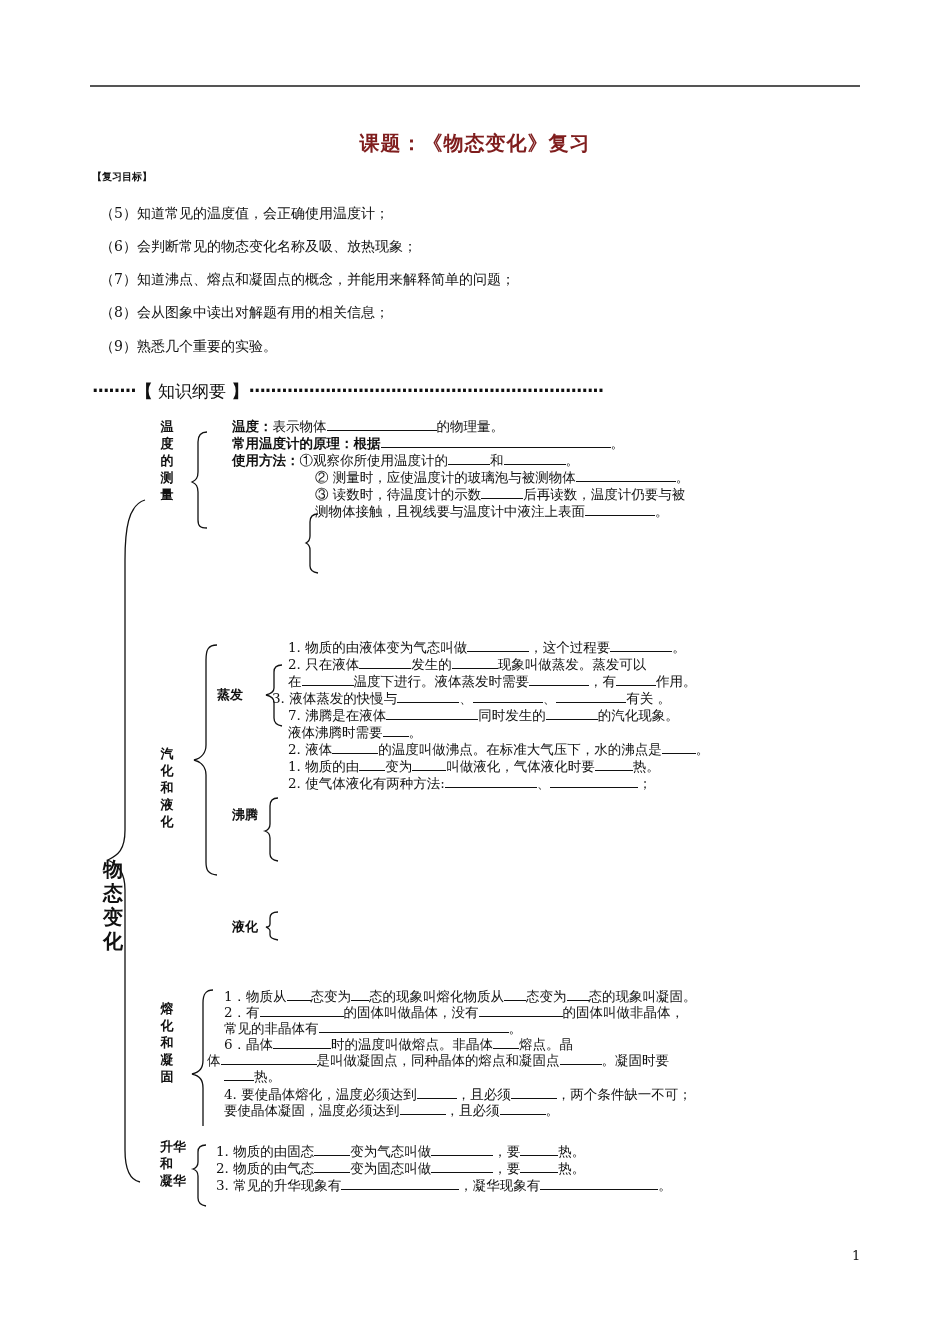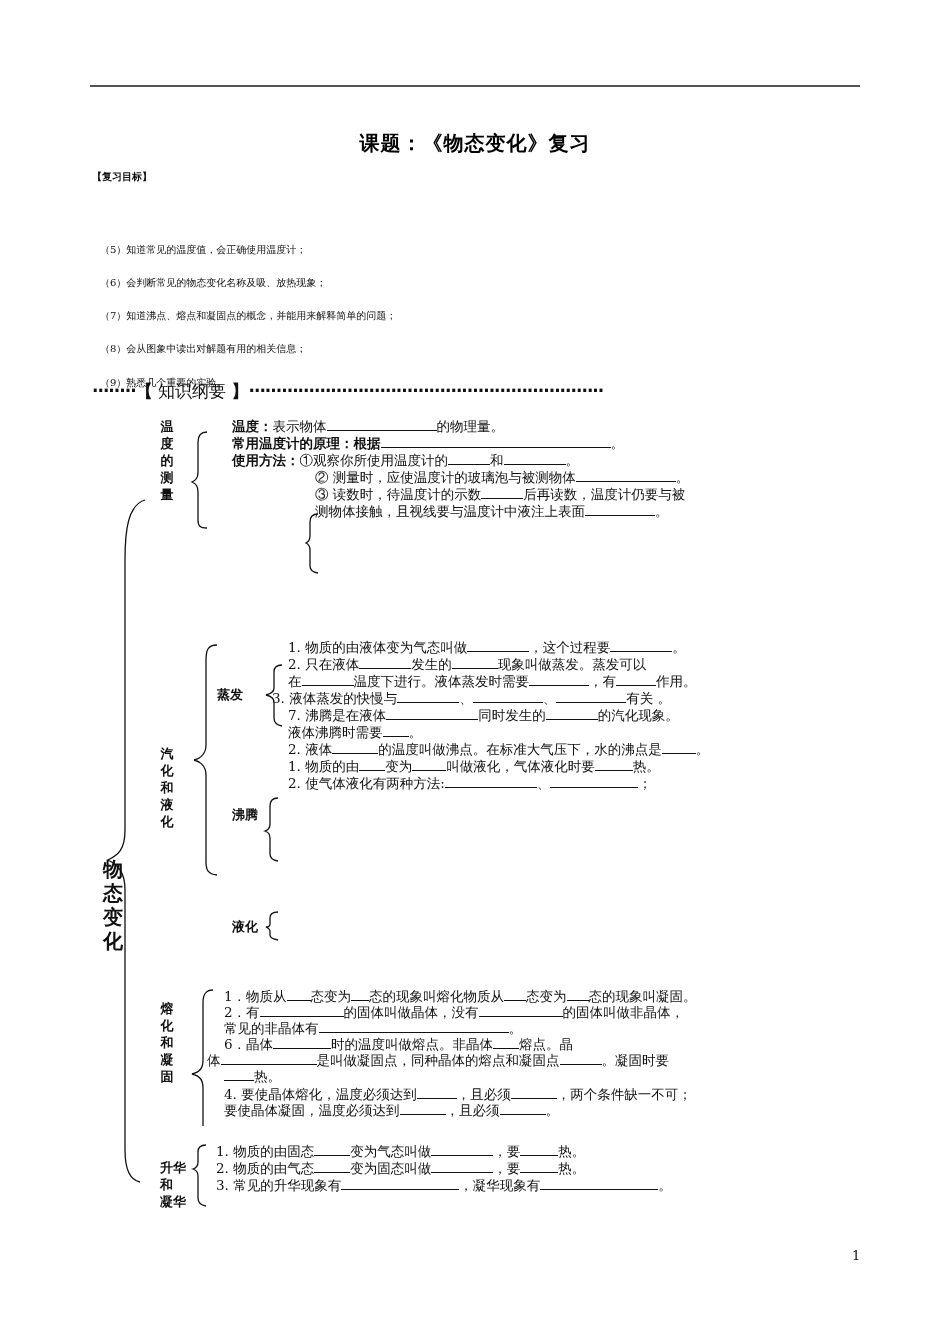--- a/index.html
+++ b/index.html
@@ -1,23 +1,23 @@
 <!DOCTYPE html>
 <html><head>
 <meta charset="utf-8">
 <style>
   html, body { margin: 0; padding: 0; background: #ffffff; }
   body { width: 950px; height: 1344px; position: relative; overflow: hidden;
          font-family: "DejaVu Serif", "Liberation Serif", serif; color: #111; }
   .abs { position: absolute; }
   .header-rule { left: 90px; top: 85px; width: 770px; height: 0; border-top: 2px solid #555; }
-  .title { left: 0; width: 950px; top: 130px; text-align: center; color: #000000;
+  .title { left: 0; width: 950px; top: 130px; text-align: center; color: #7f1d1d;
            font-family: "DejaVu Sans", sans-serif; font-weight: bold; font-size: 20px; letter-spacing: 1px; }
   .section-head { left: 92px; top: 170px; font-family: "DejaVu Sans", sans-serif; font-weight: bold; font-size: 10px; }
-  .goal { left: 100px; font-size: 10px; white-space: nowrap; margin-top: 38px; }
+  .goal { left: 100px; font-size: 14px; white-space: nowrap; }
   .outline-head { left: 92px; top: 380px; font-size: 17px; white-space: nowrap; font-family: "DejaVu Sans", sans-serif; }
   .outline-head .dots { letter-spacing: -1px; font-weight: bold; }
   .outline-head .bracket { font-weight: bold; }
   .vlabel { font-family: "DejaVu Sans", sans-serif; font-weight: bold; font-size: 13px; line-height: 17px; width: 16px; text-align: center; }
   .vlabel-big { font-family: "DejaVu Sans", sans-serif; font-weight: bold; font-size: 20px; line-height: 24px; width: 24px; text-align: center; }
   .hlabel { font-family: "DejaVu Sans", sans-serif; font-weight: bold; font-size: 13px; white-space: nowrap; }
   .line { font-size: 13.5px; line-height: 16.5px; white-space: nowrap; }
   .b { font-family: "DejaVu Sans", sans-serif; font-weight: bold; }
   .blank { display: inline-block; border-bottom: 1px solid #111; height: 12px; vertical-align: baseline; }
   svg.braces { position: absolute; left: 0; top: 0; }
@@ -164,21 +164,21 @@
 <div class="abs line" style="left:224px;top:1068px">
   <span class="blank" style="width:30px"></span><span>热。</span>
 </div>
 <div class="abs line" style="left:224px;top:1086px">
   <span>4. 要使晶体熔化，温度必须达到</span><span class="blank" style="width:40px"></span><span>，且必须</span><span class="blank" style="width:46px"></span><span>，两个条件缺一不可；</span>
 </div>
 <div class="abs line" style="left:224px;top:1102px">
   <span>要使晶体凝固，温度必须达到</span><span class="blank" style="width:46px"></span><span>，且必须</span><span class="blank" style="width:46px"></span><span>。</span>
 </div>
 
-<div class="abs hlabel" style="left:160px;top:1138px;line-height:17px;margin-top:21px;">
+<div class="abs hlabel" style="left:160px;top:1138px;line-height:17px;">
   <div>升华</div>
   <div>和</div>
   <div>凝华</div>
 </div>
 
 <div class="abs line" style="left:216px;top:1143px">
   <span>1. 物质的由固态</span><span class="blank" style="width:36px"></span><span>变为气态叫做</span><span class="blank" style="width:62px"></span><span>，要</span><span class="blank" style="width:38px"></span><span>热。</span>
 </div>
 <div class="abs line" style="left:216px;top:1160px">
   <span>2. 物质的由气态</span><span class="blank" style="width:36px"></span><span>变为固态叫做</span><span class="blank" style="width:62px"></span><span>，要</span><span class="blank" style="width:38px"></span><span>热。</span>

